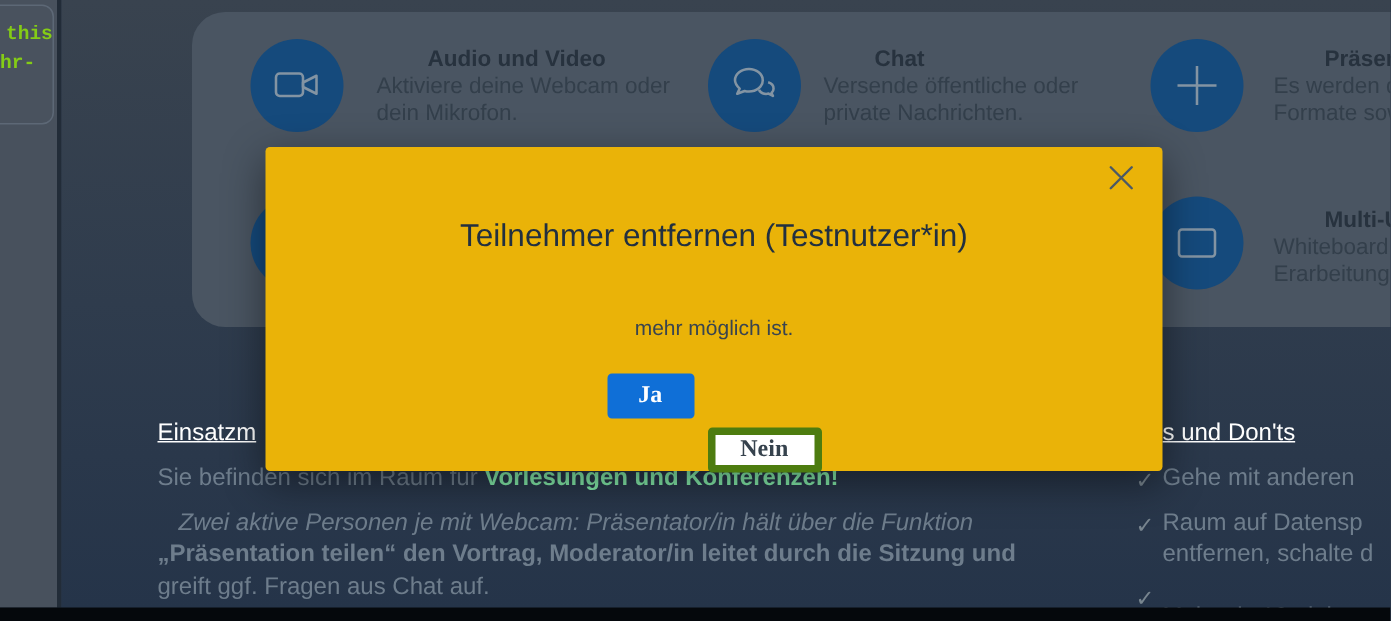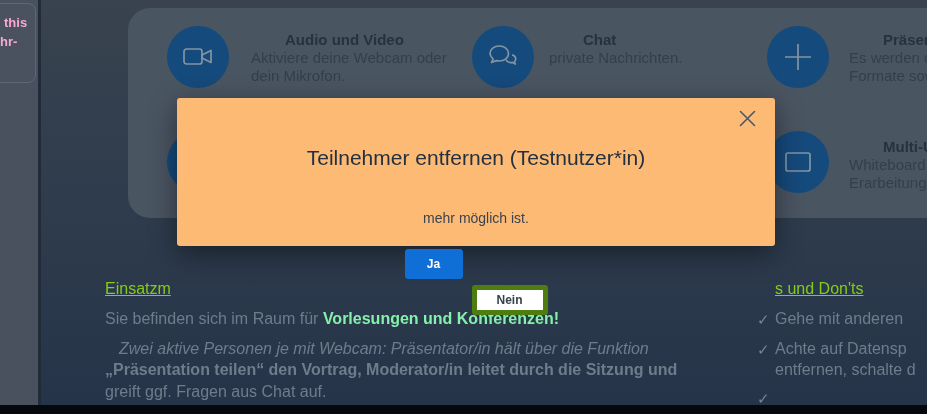--- a/index.html
+++ b/index.html
@@ -5,63 +5,63 @@
   html,body{margin:0;padding:0;}
   body{
     width:927px;height:414px;overflow:hidden;position:relative;
     font-family:"Liberation Sans", sans-serif;
     background:#2c394b;
   }
   
   .chat-panel{position:absolute;left:0;top:0;width:38px;height:405px;background:#48515d;}
   .welcome-box{position:absolute;left:-46px;top:3px;width:80px;height:78px;
     border:1px solid #5d6876;border-radius:8px;background:#49525e;}
-  .welcome-frag{position:absolute;font-size:13px;font-weight:bold;color:#f9a8d4;white-space:nowrap;}
+  .welcome-frag{position:absolute;font-size:13px;font-weight:bold;color:#84cc16;white-space:nowrap;font-family:Liberation Mono, monospace;}
   .frag-1{left:4px;top:15px;}
   .frag-2{left:0px;top:34px;}
   .panel-divider{position:absolute;left:38px;top:0;width:3px;height:405px;background:#222c38;}
 
   
   .main-area{position:absolute;left:41px;top:0;width:886px;height:405px;
     background:linear-gradient(180deg,#39434f 0%,#2f3c4d 50%,#253449 100%);}
 
   
   .features-card{position:absolute;left:87px;top:8px;width:900px;height:210px;
     background:#4a5562;border-radius:22px;}
   .icon-circle{position:absolute;width:62px;height:62px;border-radius:50%;background:#154a7c;}
   .icon-circle svg{position:absolute;left:50%;top:50%;transform:translate(-50%,-50%);}
   .f-title{font-size:15px;font-weight:bold;color:#27323e;white-space:nowrap;line-height:18px;margin-left:34px;}
   .f-line{font-size:15px;color:#333f4b;white-space:nowrap;line-height:18px;}
   .f-text{position:absolute;}
 
   
-  .info-heading{position:absolute;font-size:16px;color:#84cc16;text-decoration:underline;white-space:nowrap;}
+  .info-heading{position:absolute;font-size:16px;color:#ffffff;text-decoration:underline;white-space:nowrap;}
   .info-line{position:absolute;font-size:16px;color:#6e7d8c;white-space:nowrap;}
   .info-line b{color:#86efac;}
   .check-item{position:absolute;font-size:16px;color:#6e7d8c;white-space:nowrap;}
   .check-mark{position:absolute;font-size:15px;color:#78858f;white-space:nowrap;}
 
   .bottom-bar{position:absolute;left:0;top:405px;width:927px;height:9px;background:#05080c;}
 
   
-  .modal{position:absolute;left:177px;top:98px;width:598px;height:148px;background:#fdba74;
+  .modal{position:absolute;left:177px;top:98px;width:598px;height:216px;background:#eab308;
     border-radius:3px;box-shadow:0 8px 28px rgba(0,0,0,0.45);z-index:10;}
   .modal-close{position:absolute;right:18px;top:11px;width:19px;height:19px;cursor:pointer;}
   .modal-title{position:absolute;left:0;top:48px;width:100%;text-align:center;
     font-size:21px;color:#223040;}
   .check-row{position:absolute;left:0;top:93px;width:100%;display:flex;
     justify-content:center;align-items:flex-start;gap:9px;}
   .checkbox{width:13px;height:13px;border:1.5px solid #39444f;border-radius:2px;
     background:#fff;margin-top:1px;flex:0 0 auto;cursor:pointer;}
   .check-label{font-size:14px;color:#39444f;white-space:nowrap;}
   .check-label-2{position:absolute;left:0;top:112px;width:100%;text-align:center;
     font-size:14px;color:#39444f;}
   .btn-row{position:absolute;left:0;top:151px;width:100%;display:flex;justify-content:center;gap:9px;}
-  .btn{height:30px;border-radius:3px;font-size:12px;font-weight:bold;display:flex;
-    align-items:center;justify-content:center;cursor:pointer;box-sizing:border-box;}
+  .btn{height:30px;border-radius:3px;font-size:16px;font-weight:bold;display:flex;
+    align-items:center;justify-content:center;cursor:pointer;box-sizing:border-box;font-family:Liberation Serif, serif;}
   .btn-primary{width:58px;background:#0f6fd7;color:#ffffff;border:1px solid #0f6fd7;}
   .btn-secondary{width:76px;background:#ffffff;color:#36424d;border:5px solid #4d7c0f;margin-top:36px;}
 </style>
 </head>
 <body>
 
 <div class="chat-panel">
   <div class="welcome-box"></div>
   <div class="welcome-frag frag-1">this</div>
   <div class="welcome-frag frag-2">hr-</div>
@@ -85,20 +85,21 @@
     </div>
 
     <div class="icon-circle" style="left:344px;top:18px;">
       <svg width="32" height="28" viewBox="0 0 32 28" fill="none" stroke="#8394a3" stroke-width="1.7" stroke-linejoin="round">
         <path d="M21.5 10.5c0 4.2-4.1 7.5-9.2 7.5-1 0-2-.13-2.9-.37L4.5 19.5l1.6-3.4C4.7 14.7 3 12.7 3 10.5 3 6.3 7.2 3 12.3 3s9.2 3.3 9.2 7.5Z"></path>
         <path d="M19 16.9c.8 1.6 2.6 2.7 4.7 2.7.6 0 1.2-.08 1.7-.23L28.3 21l-.95-2c.8-.8 1.35-1.8 1.35-2.9 0-1.9-1.5-3.6-3.6-4.2"></path>
       </svg>
     </div>
     <div class="f-text" style="left:421px;top:23px;">
       <div class="f-title">Chat</div>
+      <div class="f-line">Versende öffentliche oder</div>
       <div class="f-line">private Nachrichten.</div>
     </div>
 
     <div class="icon-circle" style="left:639px;top:18px;">
       <svg width="32" height="32" viewBox="0 0 32 32" fill="none" stroke="#8394a3" stroke-width="1.7">
         <path d="M16 3 V29 M3 16 H29"></path>
       </svg>
     </div>
     <div class="f-text" style="left:721px;top:23px;">
       <div class="f-title">Präsentationen t</div>
@@ -131,21 +132,21 @@
 <div class="info-heading" style="left:105px;top:280px;">Einsatzm</div>
 <div class="info-line" style="left:105px;top:310px;"><span>Sie befinden sich im Raum für </span><b>Vorlesungen und Konferenzen!</b></div>
 <div class="info-line" style="left:119px;top:340px;font-style:italic;">Zwei aktive Personen je mit Webcam: Präsentator/in hält über die Funktion</div>
 <div class="info-line" style="left:105px;top:361px;font-weight:bold;">„Präsentation teilen“ den Vortrag, Moderator/in leitet durch die Sitzung und</div>
 <div class="info-line" style="left:105px;top:383px;">greift ggf. Fragen aus Chat auf.</div>
 
 <div class="info-heading" style="left:775px;top:280px;">s und Don'ts</div>
 <div class="check-mark" style="left:757px;top:311px;">✓</div>
 <div class="check-item" style="left:775px;top:310px;">Gehe mit anderen</div>
 <div class="check-mark" style="left:757px;top:341px;">✓</div>
-<div class="check-item" style="left:775px;top:340px;">Achte auf Datensp</div>
+<div class="check-item" style="left:775px;top:340px;">Raum auf Datensp</div>
 <div class="check-item" style="left:775px;top:361px;">entfernen, schalte d</div>
 <div class="check-mark" style="left:757px;top:390px;">✓</div>
 <div class="check-item" style="left:775px;top:403px;">Mehr als 10 aktive</div>
 
 <div class="bottom-bar"></div>
 
 <div class="modal">
   <div class="modal-close">
     <svg width="19" height="19" viewBox="0 0 19 19" fill="none" stroke="#4b5966" stroke-width="1.6" stroke-linecap="round">
       <path d="M2.5 2.5 L16.5 16.5 M16.5 2.5 L2.5 16.5"></path>

